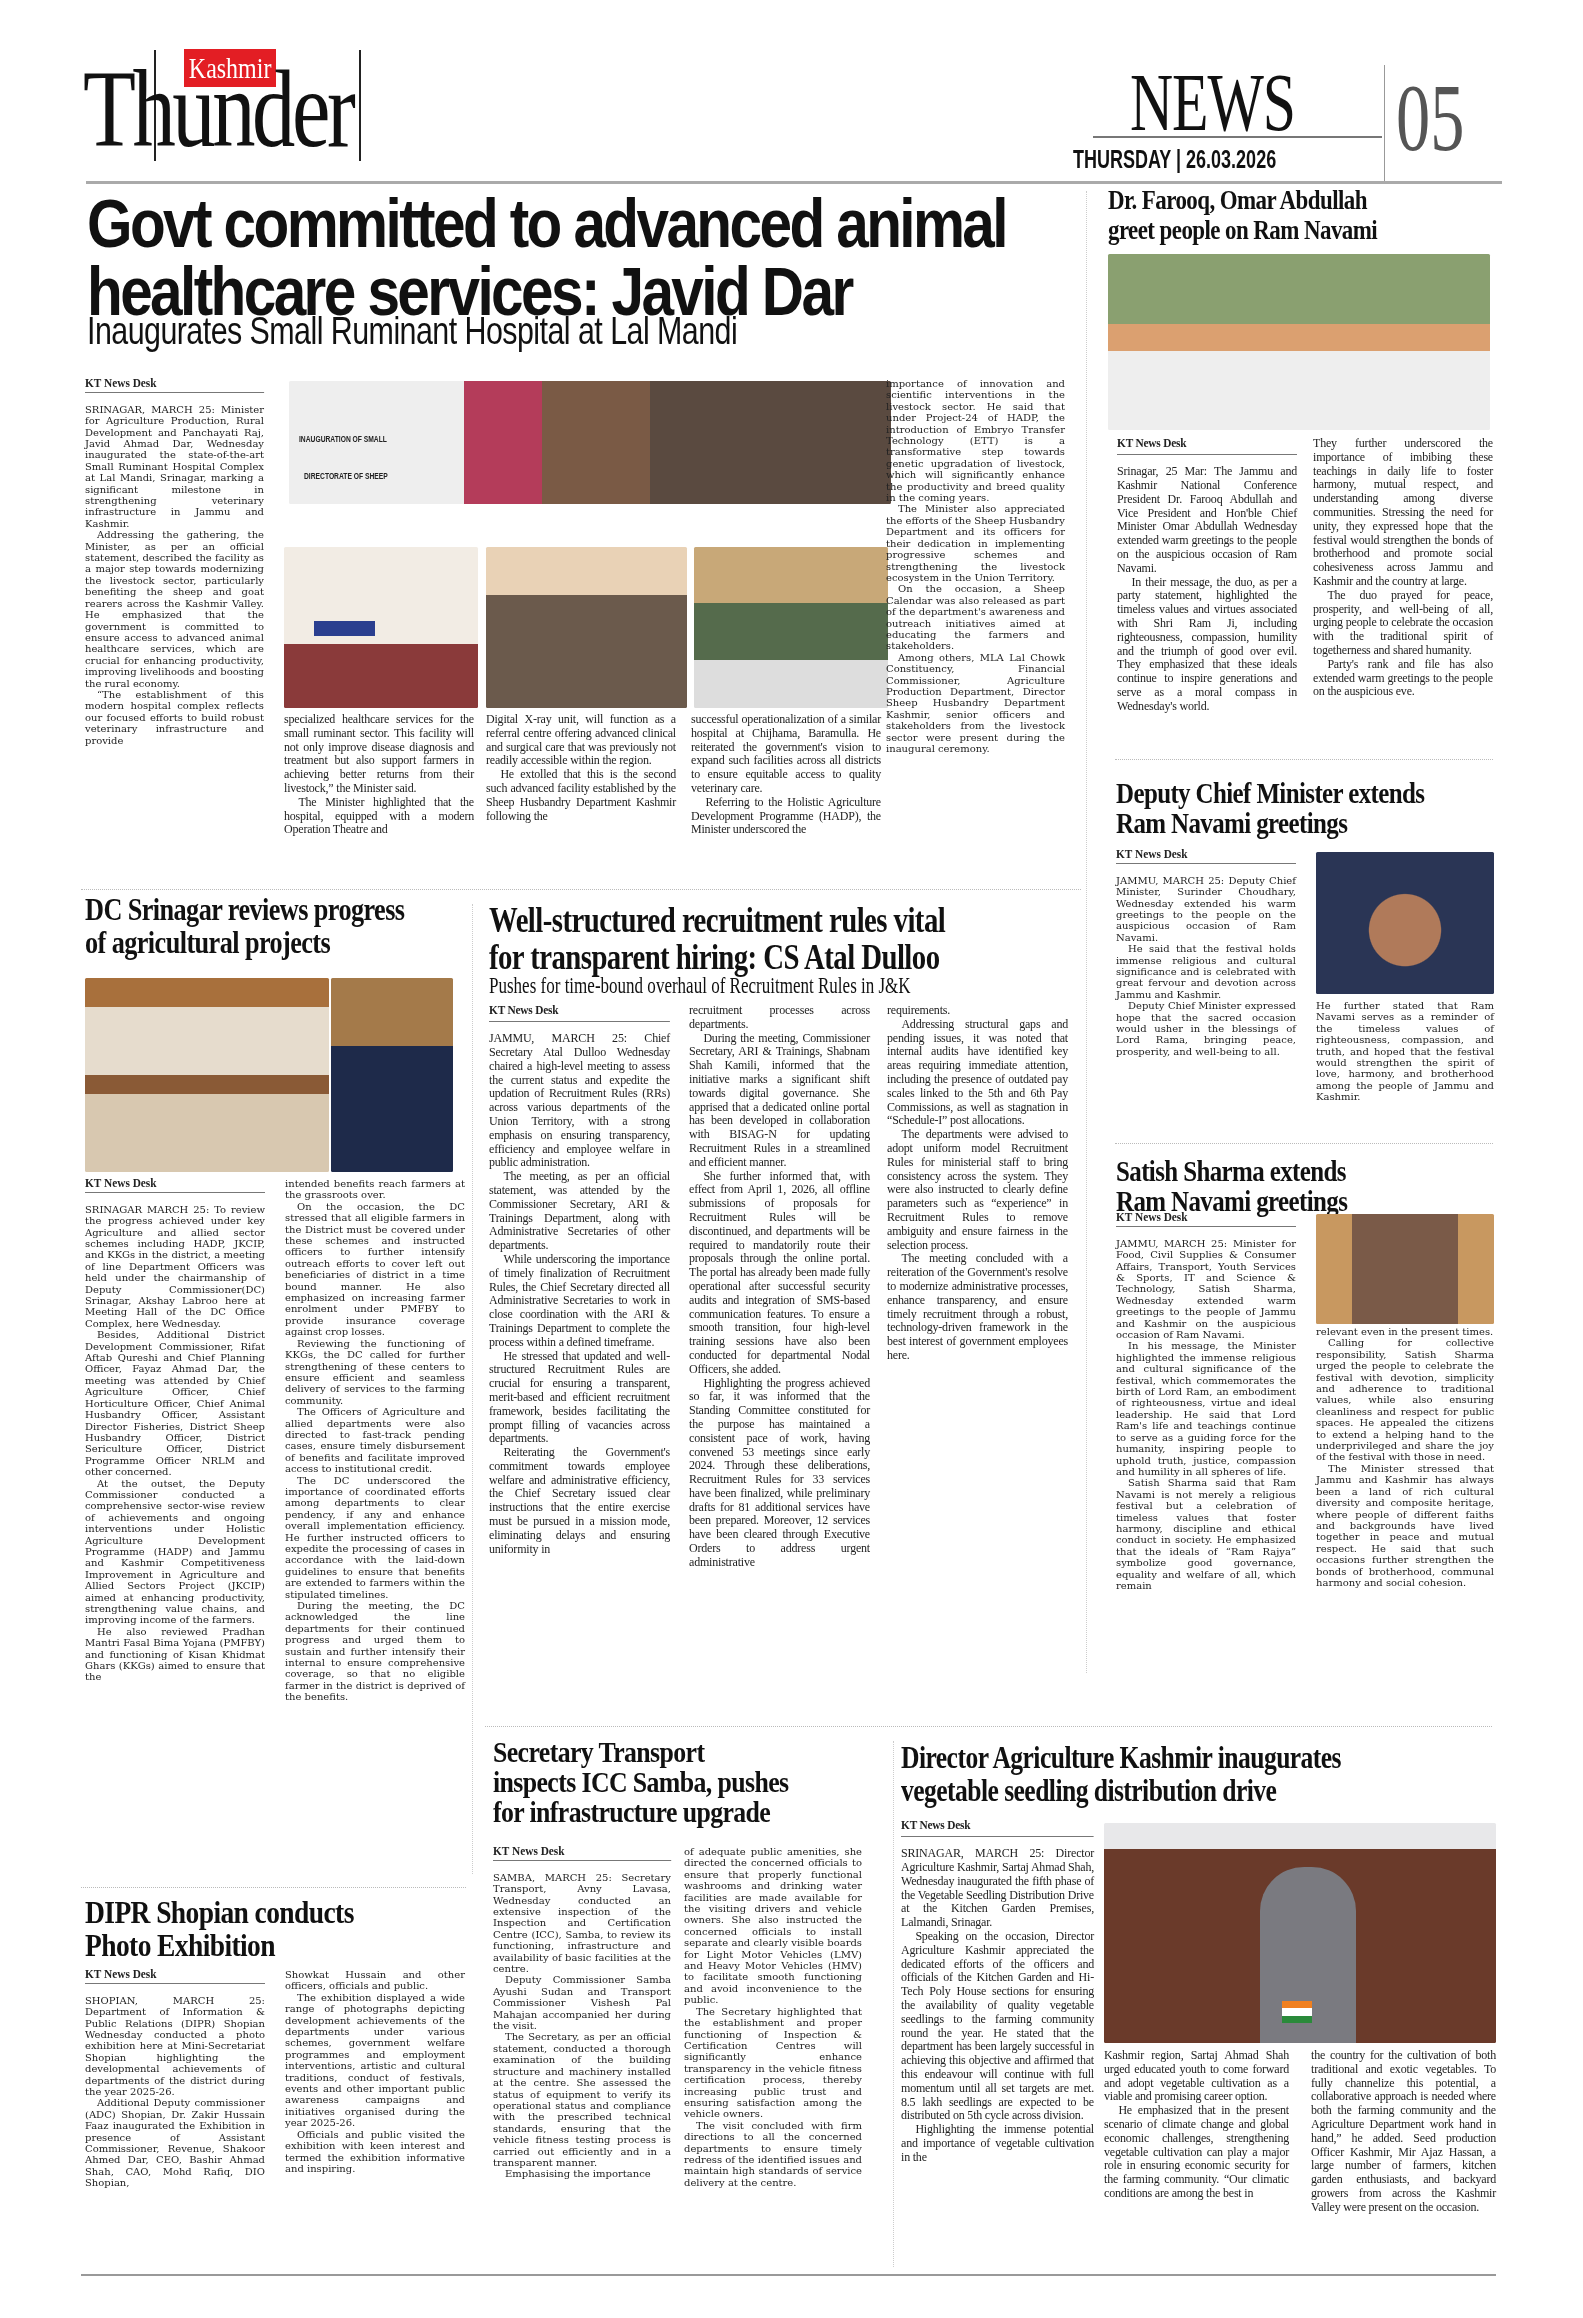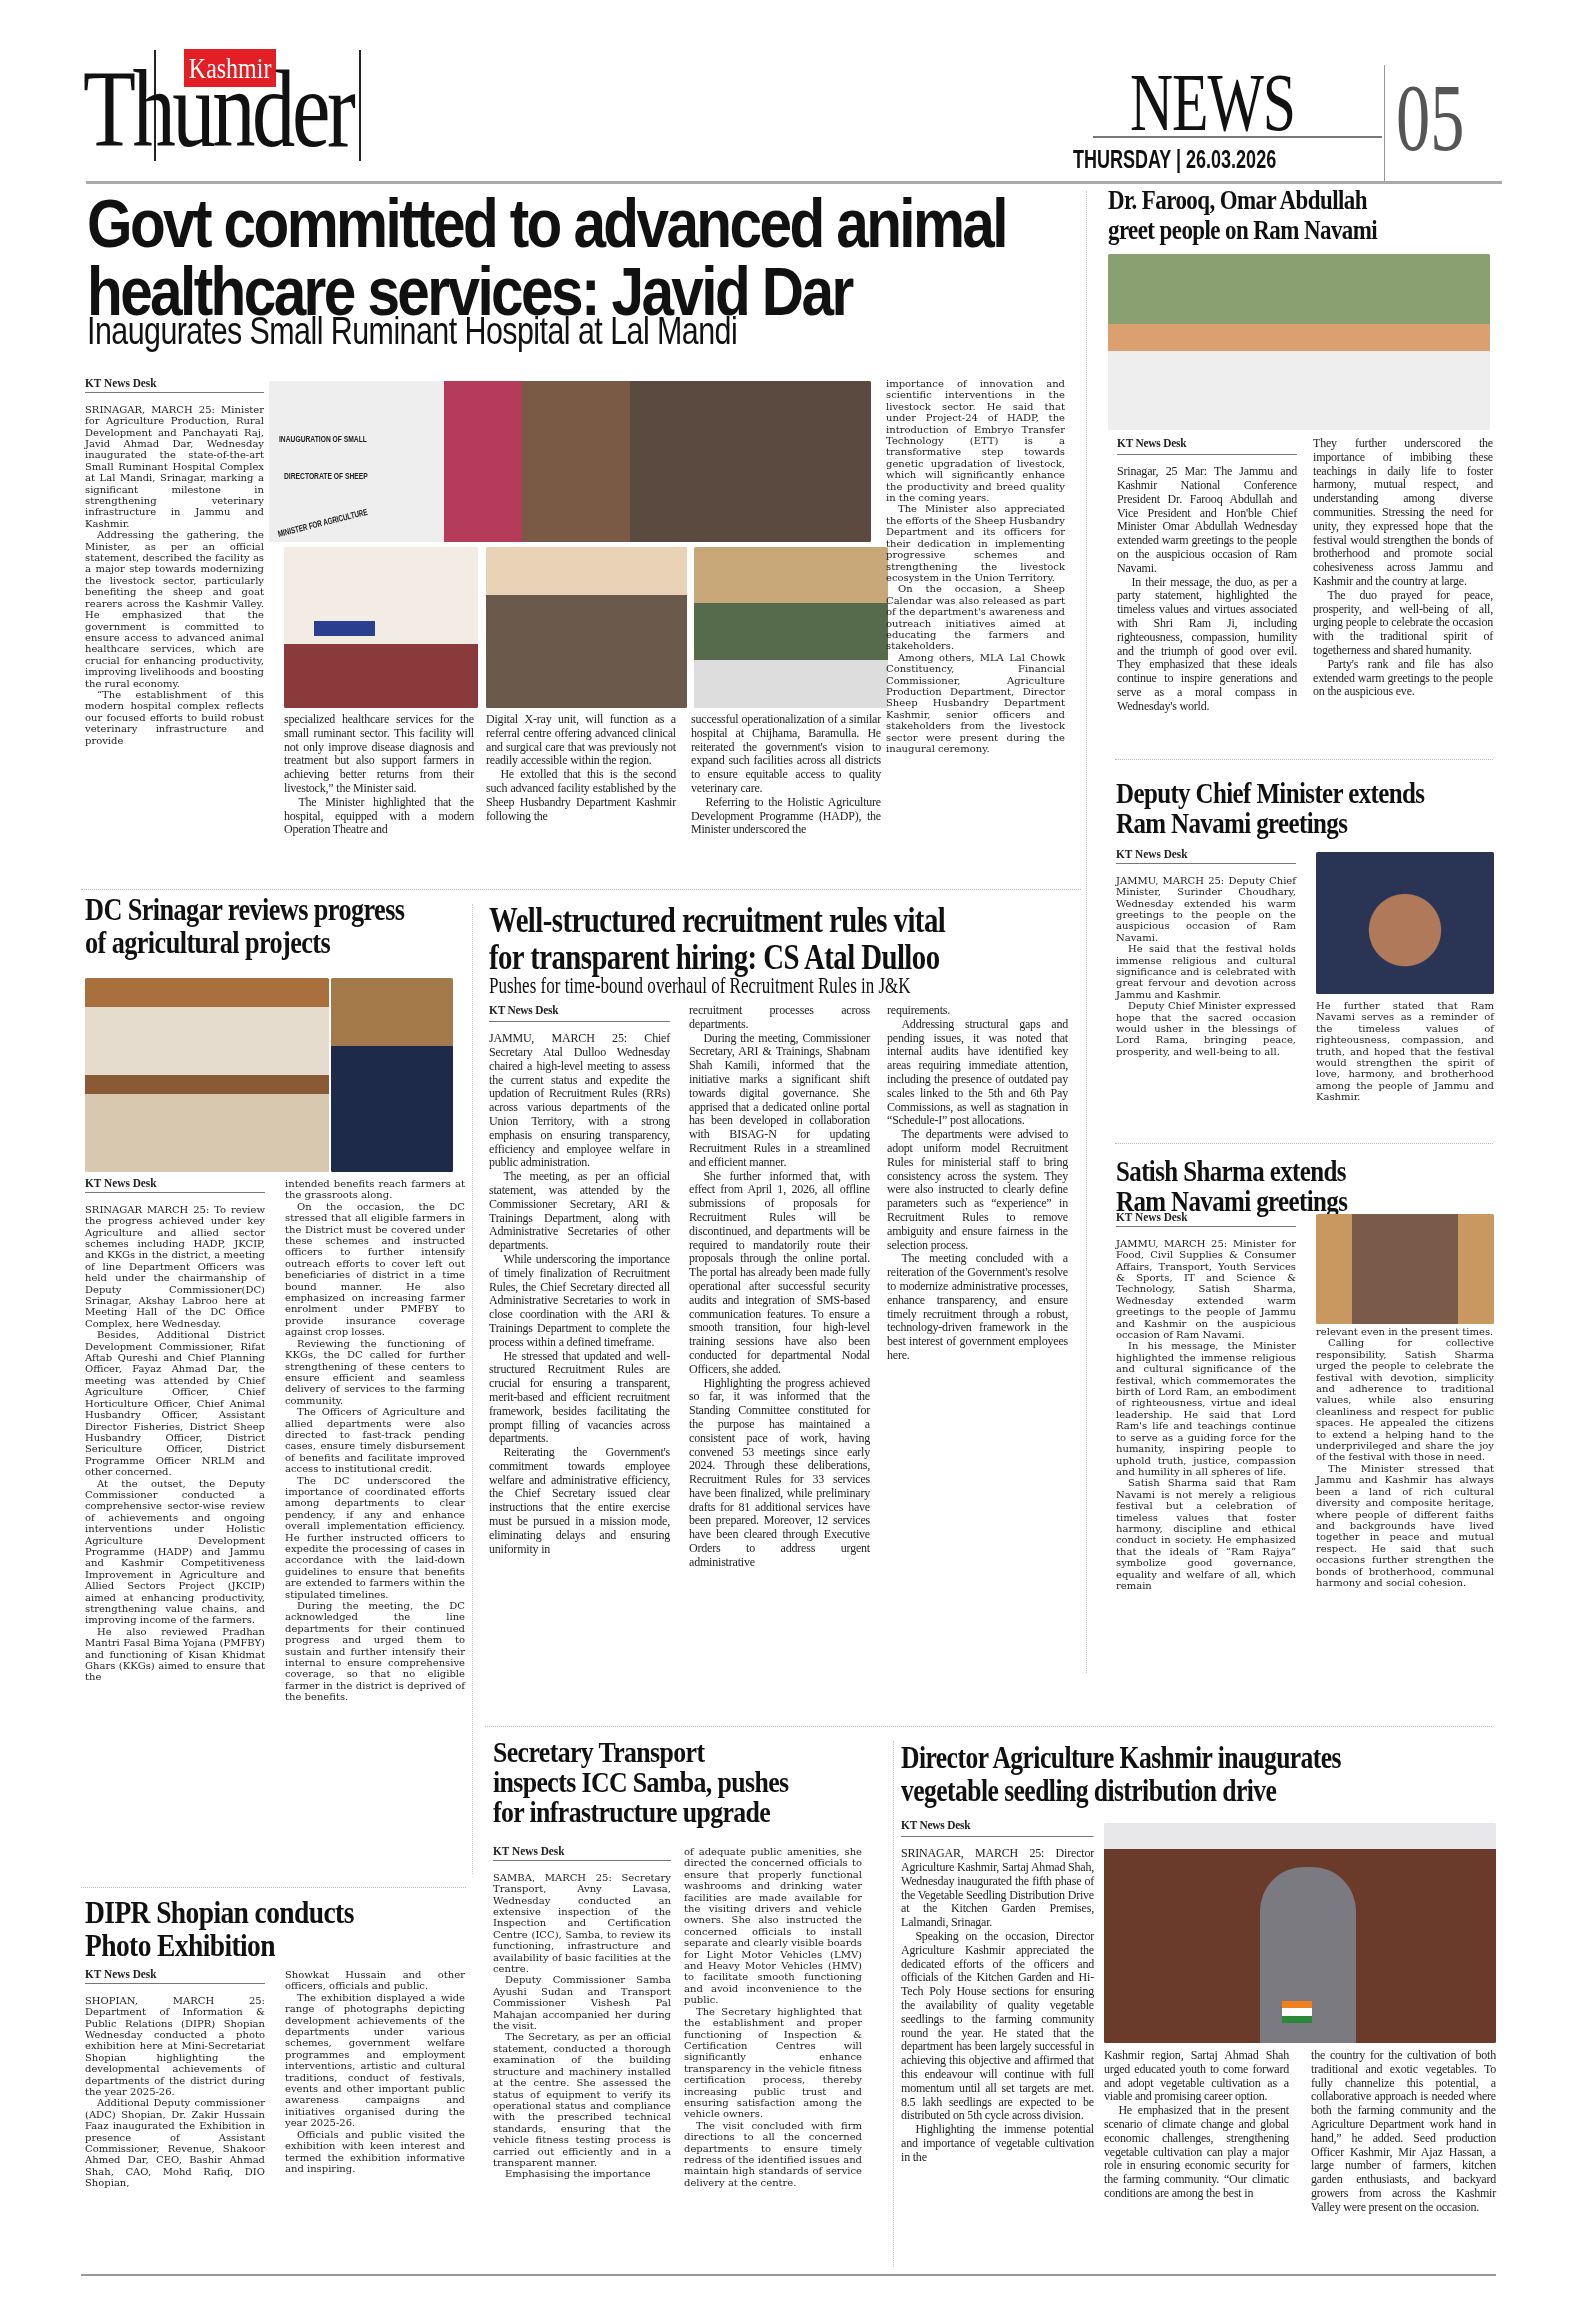--- a/index.html
+++ b/index.html
@@ -51,21 +51,21 @@
 
 <div class="col" style="left:85px;top:378px;width:179px">
   <div class="byline">KT News Desk</div>
   <div>
       <p class="first">SRINAGAR, MARCH 25: Minister for Agriculture Production, Rural Development and Panchayati Raj, Javid Ahmad Dar, Wednesday inaugurated the state-of-the-art Small Ruminant Hospital Complex at Lal Mandi, Srinagar, marking a significant milestone in strengthening veterinary infrastructure in Jammu and Kashmir.</p>
       <p>Addressing the gathering, the Minister, as per an official statement, described the facility as a major step towards modernizing the livestock sector, particularly benefiting the sheep and goat rearers across the Kashmir Valley. He emphasized that the government is committed to ensure access to advanced animal healthcare services, which are crucial for enhancing productivity, improving livelihoods and boosting the rural economy.</p>
       <p>“The establishment of this modern hospital complex reflects our focused efforts to build robust veterinary infrastructure and provide</p>
     </div>
 </div>
 
-<div class="photo" style="left:269px;top:381px;width:602px;height:161px;background:linear-gradient(90deg,#eee 0 29%,#b43c5a 29% 42%,#7a5a45 42% 60%,#5a4a40 60% 100%)">
+<div class="photo" style="left:289px;top:381px;width:602px;height:123px;background:linear-gradient(90deg,#eee 0 29%,#b43c5a 29% 42%,#7a5a45 42% 60%,#5a4a40 60% 100%)">
   <div style="position:absolute;left:10.4px;top:52px;font:bold 9.6px 'Liberation Sans',sans-serif;color:#222;transform:scaleX(.7);transform-origin:left">INAUGURATION OF SMALL</div>
   <div style="position:absolute;left:15px;top:89px;font:bold 9.6px 'Liberation Sans',sans-serif;color:#222;transform:scaleX(.7);transform-origin:left">DIRECTORATE OF SHEEP</div>
   <div style="position:absolute;left:9px;top:148px;font:bold 9px 'Liberation Sans',sans-serif;color:#222;transform:rotate(-14deg) scaleX(.7);transform-origin:left">MINISTER FOR AGRICULTURE</div>
 </div>
 <div class="photo" style="left:284px;top:547px;width:194px;height:161px;background:linear-gradient(180deg,#f2ece4 0 60%,#8a3a3a 60% 100%)">
   <div style="position:absolute;left:30px;top:74px;width:61px;height:15px;background:#2b3f8f"></div>
 </div>
 <div class="photo" style="left:486px;top:547px;width:201px;height:161px;background:linear-gradient(180deg,#e9d2b6 0 30%,#6b5a4c 30% 100%)"></div>
 <div class="photo" style="left:694px;top:547px;width:194px;height:161px;background:linear-gradient(180deg,#c8a878 0 35%,#556b4c 35% 70%,#ddd 70% 100%)"></div>
 
@@ -171,21 +171,21 @@
   <div class="byline">KT News Desk</div>
   <div>
       <p class="first">SRINAGAR MARCH 25: To review the progress achieved under key Agriculture and allied sector schemes including HADP, JKCIP, and KKGs in the district, a meeting of line Department Officers was held under the chairmanship of Deputy Commissioner(DC) Srinagar, Akshay Labroo here at Meeting Hall of the DC Office Complex, here Wednesday.</p>
       <p>Besides, Additional District Development Commissioner, Rifat Aftab Qureshi and Chief Planning Officer, Fayaz Ahmad Dar, the meeting was attended by Chief Agriculture Officer, Chief Horticulture Officer, Chief Animal Husbandry Officer, Assistant Director Fisheries, District Sheep Husbandry Officer, District Sericulture Officer, District Programme Officer NRLM and other concerned.</p>
       <p>At the outset, the Deputy Commissioner conducted a comprehensive sector-wise review of achievements and ongoing interventions under Holistic Agriculture Development Programme (HADP) and Jammu and Kashmir Competitiveness Improvement in Agriculture and Allied Sectors Project (JKCIP) aimed at enhancing productivity, strengthening value chains, and improving income of the farmers.</p>
       <p>He also reviewed Pradhan Mantri Fasal Bima Yojana (PMFBY) and functioning of Kisan Khidmat Ghars (KKGs) aimed to ensure that the</p>
     </div>
 </div>
 <div class="col" style="left:285px;top:1178px;width:180px">
     <div>
-      <p class="first">intended benefits reach farmers at the grassroots along.</p>
+      <p class="first">intended benefits reach farmers at the grassroots over.</p>
       <p>On the occasion, the DC stressed that all eligible farmers in the District must be covered under these schemes and instructed officers to further intensify outreach efforts to cover left out beneficiaries of district in a time bound manner. He also emphasized on increasing farmer enrolment under PMFBY to provide insurance coverage against crop losses.</p>
       <p>Reviewing the functioning of KKGs, the DC called for further strengthening of these centers to ensure efficient and seamless delivery of services to the farming community.</p>
       <p>The Officers of Agriculture and allied departments were also directed to fast-track pending cases, ensure timely disbursement of benefits and facilitate improved access to institutional credit.</p>
       <p>The DC underscored the importance of coordinated efforts among departments to clear pendency, if any and enhance overall implementation efficiency. He further instructed officers to expedite the processing of cases in accordance with the laid-down guidelines to ensure that benefits are extended to farmers within the stipulated timelines.</p>
       <p>During the meeting, the DC acknowledged the line departments for their continued progress and urged them to sustain and further intensify their internal to ensure comprehensive coverage, so that no eligible farmer in the district is deprived of the benefits.</p>
     </div>
   </div>
 <div class="dotted-v" style="left:472px;top:904px;height:970px"></div>
 
 <div class="abs hl" style="left:489px;top:902px;font-size:36px;line-height:37px;transform:scaleX(.8);width:741px">

